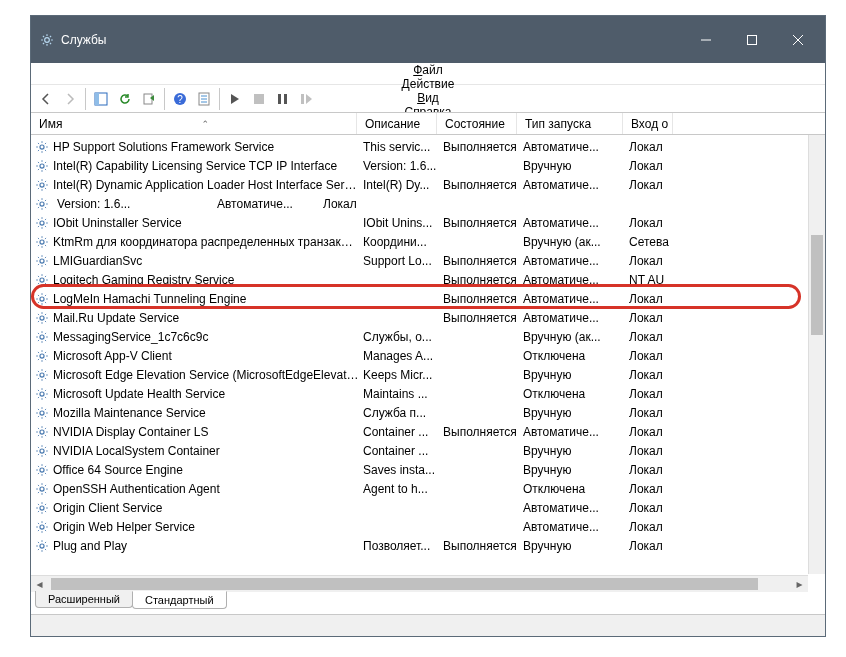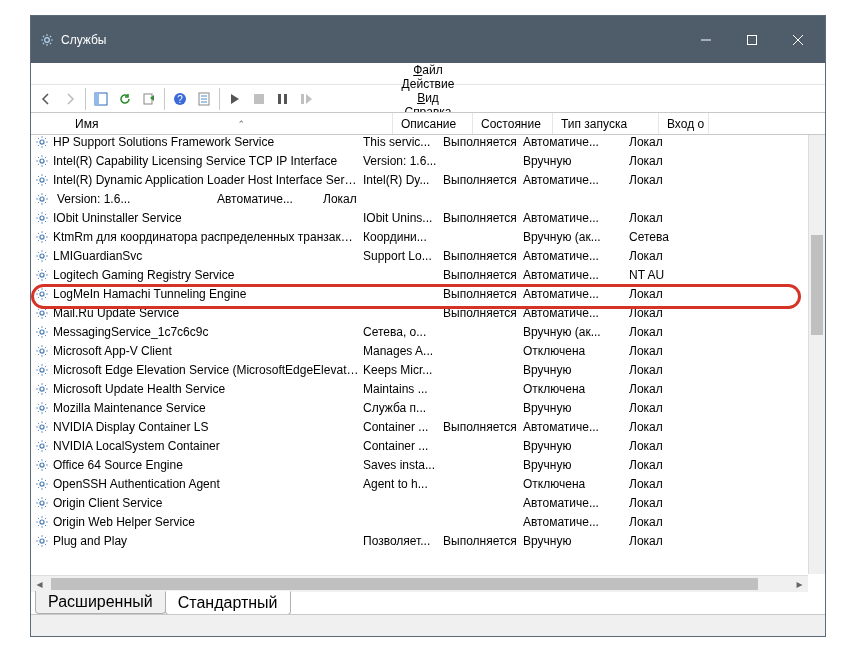--- a/index.html
+++ b/index.html
@@ -109,42 +109,42 @@
     background: #fff;
     font-size: 12px;
   }
   .col-headers .col {
     padding: 3px 8px;
     border-right: 1px solid #e6e6e6;
     display: flex; align-items: center;
     white-space: nowrap;
     overflow: hidden;
   }
-  .col-name { width: 326px; padding-right: 4px; margin-left: 36px; }
+  .col-name { width: 326px; padding-right: 4px; }
   .col-desc { width: 80px; }
   .col-stat { width: 80px; }
   .col-start { width: 106px; }
   .col-logon { width: 50px; }
   .sort-indicator {
     flex:1; text-align:center; color:#666; font-size:9px;
   }
   .list-body {
     flex: 1;
     overflow-x: hidden;
     overflow-y: hidden;
     position: relative;
   }
   .rows {
     position: absolute;
     top: 0; left: 0; right: 20px;
   }
   .row {
     height: 19px;
     display: flex;
-    align-items: flex-start;
+    align-items: flex-end;
     font-size: 12px;
     padding-left: 4px;
     white-space: nowrap;
   }
   .row .icon {
     width: 14px; height: 14px; margin-right: 4px;
     display:inline-flex;align-items:center;justify-content:center;
     flex-shrink: 0;
   }
   .row .c-name { width: 306px; overflow: hidden; text-overflow: ellipsis; }
@@ -190,21 +190,21 @@
   .hscroll .arrow.right{right:0}
   .hscroll .thumb {
     position:absolute;top:2px;bottom:2px;left:20px;right:50px;background:#c0c0c0;
   }
 
   .tabs {
     height: 22px;
     display: flex;
     align-items: flex-start;
     padding-left: 4px;
-    font-size: 16px;
+    font-size: 11px;
     background:#fff;
   }
   .tab {
     padding: 2px 12px;
     border: 1px solid #b0b0b0;
     border-top: none;
     background: #f0f0f0;
     position: relative;
     top: -1px;
     border-bottom-left-radius: 4px;
@@ -480,21 +480,21 @@
               <span class="c-logon">Локал</span>
             </div>
             <div class="row">
               <span class="icon">
                 <svg width="14" height="14" viewBox="0 0 24 24">
                   <circle cx="12" cy="12" r="3.5" fill="none" stroke="#4a7ab0" stroke-width="2"></circle>
                   <path d="M12 2v3M12 19v3M2 12h3M19 12h3M5 5l2 2M17 17l2 2M5 19l2-2M17 7l2-2" stroke="#4a7ab0" stroke-width="1.5"></path>
                 </svg>
               </span>
               <span class="c-name">MessagingService_1c7c6c9c</span>
-              <span class="c-desc">Сетева, о...</span>
+              <span class="c-desc">Службы, о...</span>
               <span class="c-stat"></span>
               <span class="c-start">Вручную (ак...</span>
               <span class="c-logon">Локал</span>
             </div>
             <div class="row">
               <span class="icon">
                 <svg width="14" height="14" viewBox="0 0 24 24">
                   <circle cx="12" cy="12" r="3.5" fill="none" stroke="#4a7ab0" stroke-width="2"></circle>
                   <path d="M12 2v3M12 19v3M2 12h3M19 12h3M5 5l2 2M17 17l2 2M5 19l2-2M17 7l2-2" stroke="#4a7ab0" stroke-width="1.5"></path>
                 </svg>

